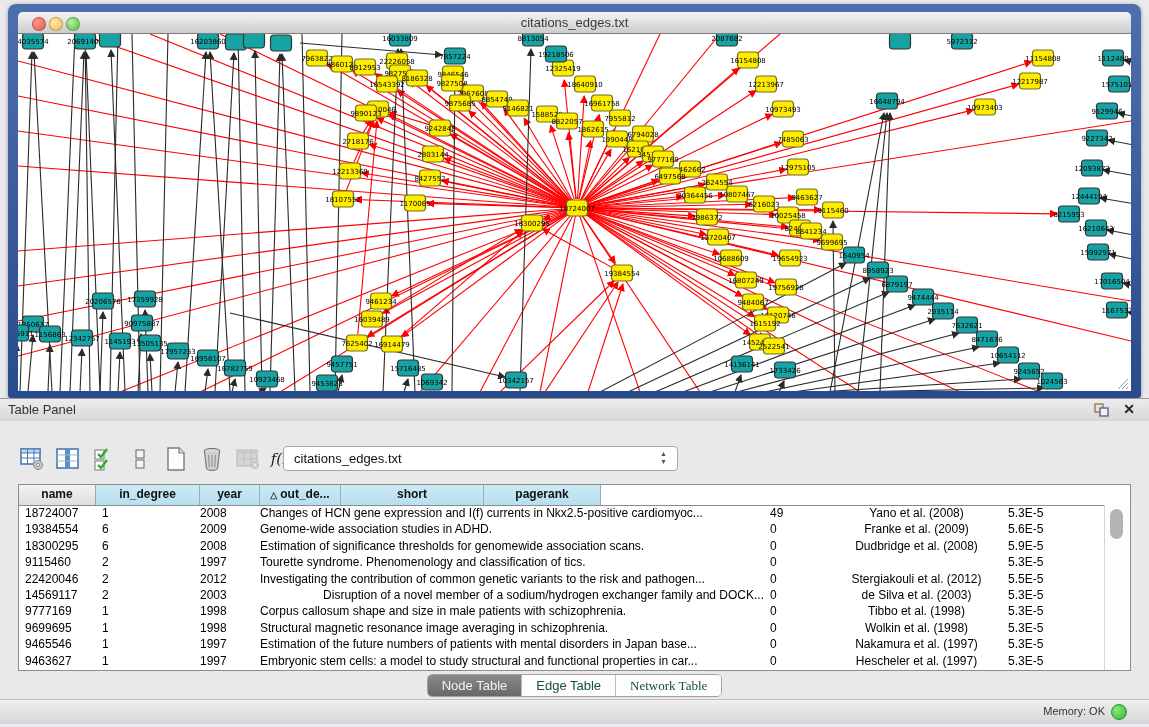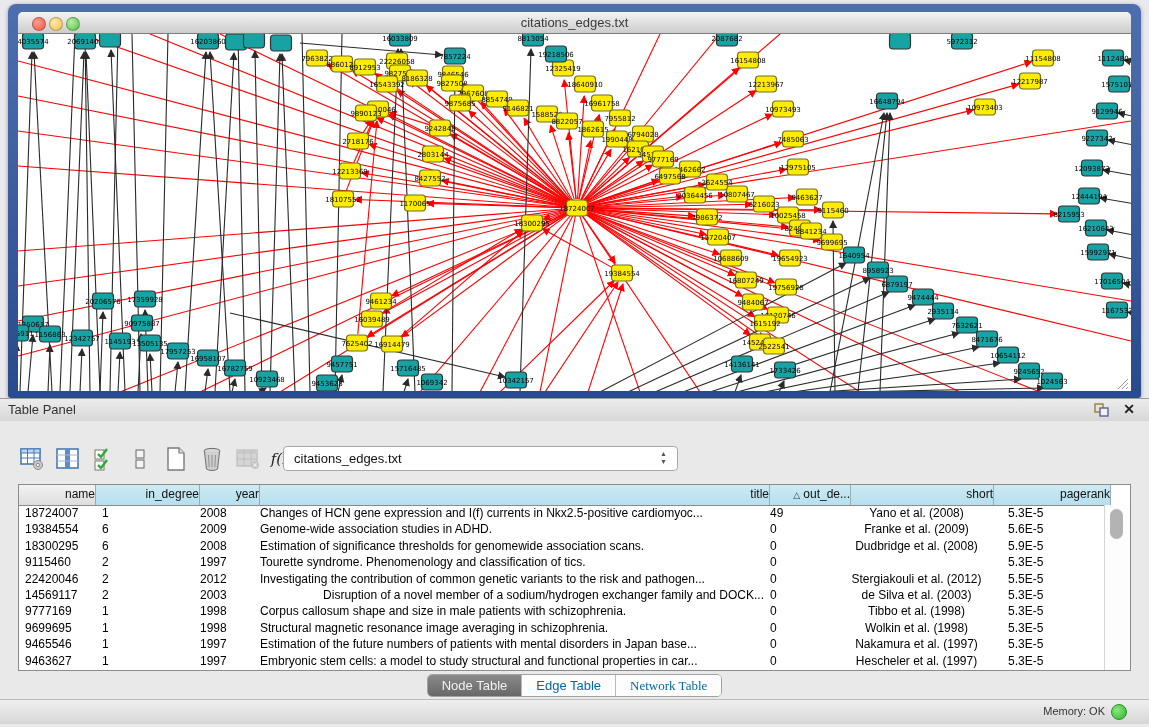--- a/index.html
+++ b/index.html
@@ -35,35 +35,35 @@
   .fx{font-family:"DejaVu Serif",serif;font-style:italic;font-size:15px;color:#222;}
   .net-select{position:absolute;left:283px;top:25px;width:395px;height:25px;background:#fff;
     border:1px solid #a7a7a7;border-radius:4px;font-size:13px;color:#111;
     display:flex;align-items:center;padding-left:10px;box-sizing:border-box;cursor:pointer;}
   .stepper{position:absolute;right:8px;top:3px;width:11px;height:18px;color:#555;font-size:7px;line-height:8px;text-align:center;}
   
   .dtable{position:absolute;left:18px;top:63px;width:1113px;height:187px;background:#fff;
     border:1px solid #8c8c8c;box-sizing:border-box;overflow:hidden;}
   .hdr{display:flex;height:20px;border-bottom:1px solid #8c8c8c;}
   .hcell{box-sizing:border-box;border-right:1px solid #93adb9;height:20px;line-height:19px;
-    text-align:right;font-size:12px;color:#111;background:linear-gradient(180deg,#cdeaf4,#b6dfed);
-    overflow:hidden;white-space:nowrap;cursor:pointer;}
+    text-align:center;font-size:12px;color:#111;background:linear-gradient(180deg,#cdeaf4,#b6dfed);
+    overflow:hidden;white-space:nowrap;cursor:pointer;font-weight:bold;}
   .hcell.gray{background:linear-gradient(180deg,#f3f3f3,#ddd);border-right:1px solid #a5a5a5;}
   .sort-tri{font-size:9px;margin-right:3px;color:#1b3a44;}
   .rows{position:absolute;left:0;top:20px;right:25px;bottom:0;}
   .trow{display:flex;height:16.4px;line-height:16.4px;font-size:12px;color:#000;cursor:default;}
   .tcell{box-sizing:border-box;padding-left:6px;overflow:hidden;white-space:nowrap;}
   .tcell.center{text-align:center;padding-left:0;}
   .tcell.padl{padding-left:20px;}
   .vscroll{position:absolute;right:0;top:20px;width:25px;bottom:0;background:#fdfdfd;border-left:1px solid #d5d5d5;}
   .vthumb{position:absolute;left:5px;top:4px;width:13px;height:30px;border-radius:7px;background:#b3b3b3;}
   
   .tabbar{position:absolute;left:0;right:0;top:253px;display:flex;justify-content:center;}
   .tabgroup{display:flex;border:1px solid #a2a2a2;border-radius:5px;overflow:hidden;background:#fff;height:21px;}
-  .tab{padding:0 14px;font-size:13px;color:#0369a1;line-height:21px;border-right:1px solid #bbb;cursor:pointer;background:#fdfdfd;}
+  .tab{padding:0 14px;font-size:13px;color:#14532d;line-height:21px;border-right:1px solid #bbb;cursor:pointer;background:#fdfdfd;}
   .tab:last-child{border-right:none;font-family:Liberation Serif, serif;}
   .tab.active{background:linear-gradient(180deg,#8a8a8a,#686868);color:#f2f2f2;}
   
   .statusbar{position:absolute;left:0;top:699px;width:1149px;height:24px;
     background:linear-gradient(180deg,#efefef,#d6d6d6);border-top:1px solid #bdbdbd;}
   .memlbl{position:absolute;right:44px;top:5px;font-size:11px;color:#333;}
   .memdot{position:absolute;right:22px;top:4px;width:14px;height:14px;border-radius:50%;
     background:radial-gradient(circle at 5px 5px,#8ae87e,#2fb52f);border:1px solid #2b8c2b;cursor:pointer;}
 </style>
 </head>
@@ -865,21 +865,20 @@
   <div class="net-select">
     <span>citations_edges.txt</span>
     <span class="stepper">▲<br>▼</span>
   </div>
 
   <div class="dtable">
     <div class="hdr" id="thead">
         <div class="hcell gray" style="width: 77px;">name</div>
         <div class="hcell" style="width: 104px;">in_degree</div>
         <div class="hcell" style="width: 60px;">year</div>
-        <div class="hcell" style="width: 510px;">title</div>
         <div class="hcell" style="width: 81px;"><span class="sort-tri">△</span>out_de...</div>
         <div class="hcell" style="width: 143px;">short</div>
         <div class="hcell" style="width: 117px;">pagerank</div>
       </div>
     <div class="rows" id="tbody">
         <div class="trow">
           <div class="tcell" style="width: 77px;">18724007</div>
           <div class="tcell" style="width: 98px;">1</div>
           <div class="tcell" style="width: 60px;">2008</div>
           <div class="tcell" style="width: 510px;">Changes of HCN gene expression and I(f) currents in Nkx2.5-positive cardiomyoc...</div>

